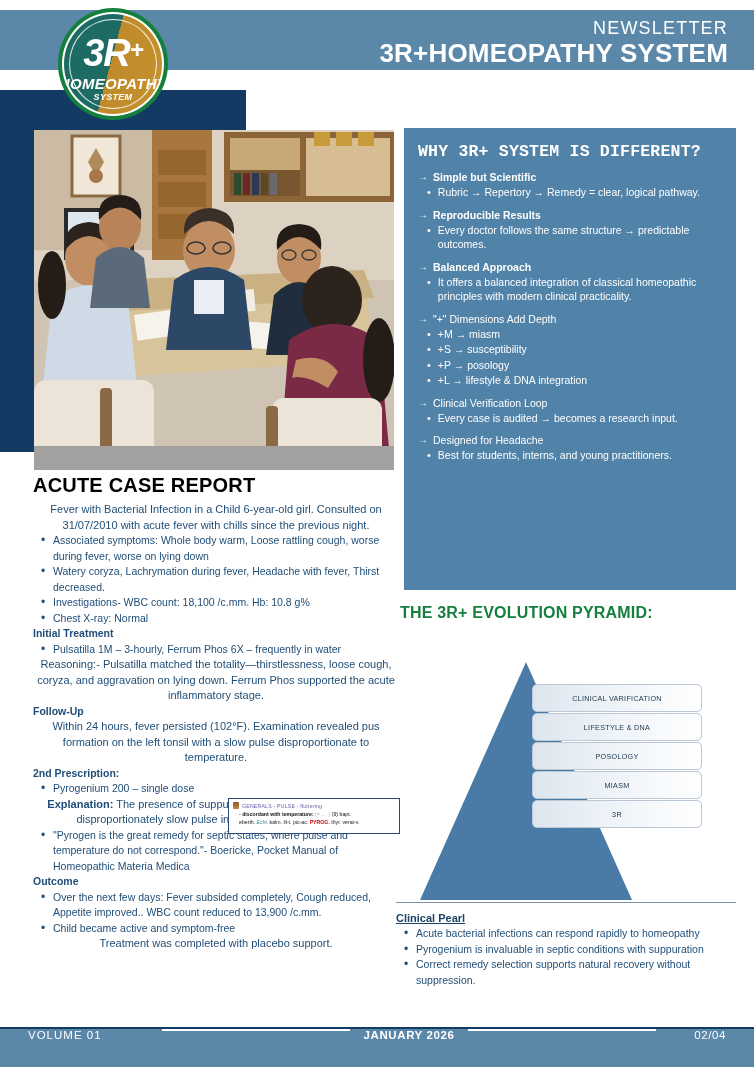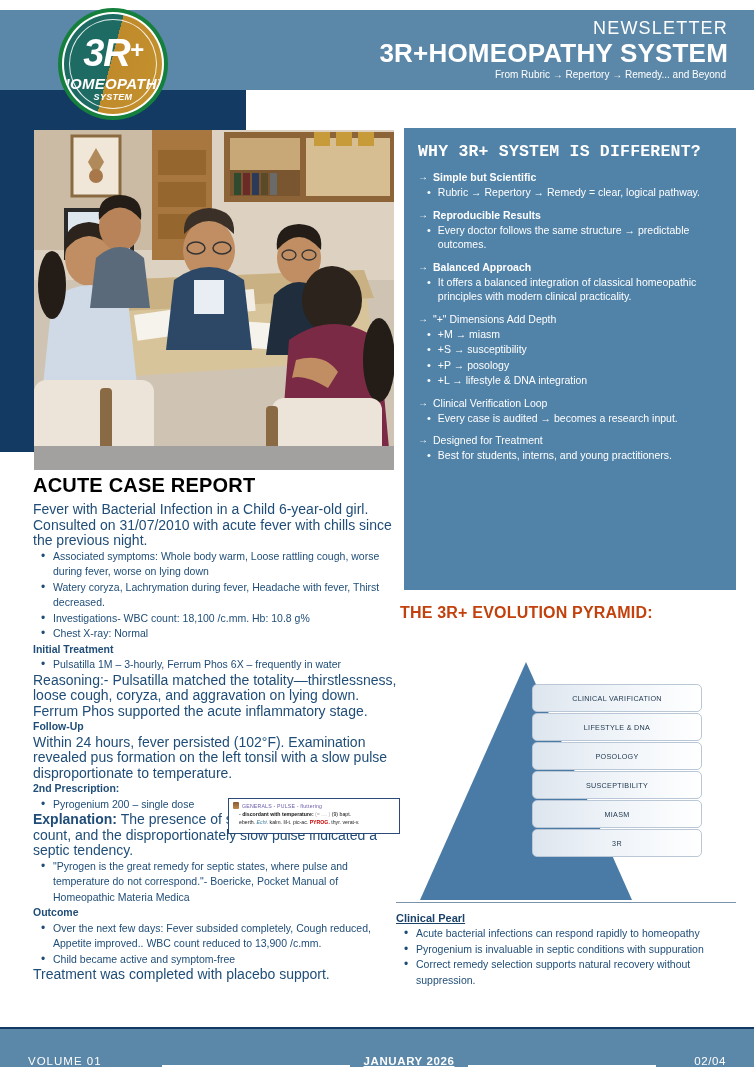--- a/index.html
+++ b/index.html
@@ -8,21 +8,21 @@
     font-family: "Liberation Sans", sans-serif;
     background: #ffffff;
     position: relative;
     overflow: hidden;
   }
 
   
   .header {
     position: absolute;
     top: 10px; left: 0;
-    width: 754px; height: 80px;
+    width: 754px; height: 60px;
     background: #5b87a8;
   }
   .header-text {
     position: absolute;
     right: 26px; top: 8px;
     text-align: right;
     color: #ffffff;
   }
   .hdr-kicker {
     font-size: 18px;
@@ -158,22 +158,23 @@
     color: #1f4d77;
   }
   .article h2 {
     color: #000000;
     font-size: 20px;
     font-weight: bold;
     letter-spacing: 0.2px;
     margin-bottom: 5px;
   }
   .art-p {
-    font-size: 14px;
+    font-size: 11px;
     line-height: 15.5px;
+    text-align: center;
   }
   .art-bold {
     font-size: 10.5px;
     font-weight: bold;
     line-height: 15.5px;
   }
   ul.art-ul { list-style: none; }
   ul.art-ul li {
     font-size: 10.5px;
     line-height: 15.5px;
@@ -230,21 +231,21 @@
   .clip-red { color: #cc0000; font-weight: bold; }
   .clip-grey { color: #a8a8a8; }
 
   
   .pyr-wrap {
     position: absolute;
     left: 400px; top: 604px;
     width: 350px; height: 300px;
   }
   .pyr-title {
-    color: #c2410c;
+    color: #15803d;
     font-size: 16px;
     font-weight: bold;
     letter-spacing: 0.2px;
     margin-bottom: 6px;
   }
   .pyr-stage { position: relative; width: 350px; height: 270px; }
   .pyr-tri {
     position: absolute;
     left: 20px; top: 34px;
     width: 0; height: 0;
@@ -306,40 +307,39 @@
   }
 
   
   .footer {
     position: absolute;
     left: 0; bottom: 0;
     width: 754px; height: 40px;
     background: #5b87a8;
     border-top: 2px solid #123a63;
     display: flex;
-    align-items: flex-end;
+    align-items: flex-start;
     color: #ffffff;
   }
   .ft-vol {
     font-size: 11.5px;
     letter-spacing: 1px;
     margin-left: 28px;
     width: 120px;
   }
   .ft-line {
     height: 1.6px;
     background: #ffffff;
     flex: 1;
     margin: 0 14px;
   }
   .ft-date {
     font-size: 11.5px;
     font-weight: bold;
     letter-spacing: 0.6px;
-    text-decoration: underline;
   }
   .ft-page {
     font-size: 11.5px;
     letter-spacing: 0.6px;
     margin-right: 28px;
     width: 56px;
     text-align: right;
   }
 </style>
 </head>
@@ -489,21 +489,21 @@
           <span>Clinical Verification Loop</span>
         </div>
         <div class="why-li">
           <span class="dot">•</span>
           <span>Every case is audited → becomes a research input.</span>
         </div>
       </div>
       <div class="why-group">
         <div class="why-head light">
           <span class="why-arrow">→</span>
-          <span>Designed for Treatment</span>
+          <span>Designed for Headache</span>
         </div>
         <div class="why-li">
           <span class="dot">•</span>
           <span>Best for students, interns, and young practitioners.</span>
         </div>
       </div>
     </div>
 </div>
 
 <div class="article">
@@ -555,21 +555,20 @@
 </div>
 
 <div class="pyr-wrap">
   <div class="pyr-title">THE 3R+ EVOLUTION PYRAMID:</div>
   <div class="pyr-stage">
     <div class="pyr-tri"></div>
     <div class="pyr-rows" id="pyramid-rows">
         <div class="pyr-row">CLINICAL VARIFICATION</div>
         <div class="pyr-row">LIFESTYLE &amp; DNA</div>
         <div class="pyr-row">POSOLOGY</div>
-        <div class="pyr-row">SUSCEPTIBILITY</div>
         <div class="pyr-row">MIASM</div>
         <div class="pyr-row">3R</div>
       </div>
   </div>
 </div>
 
 <div class="pearl">
   <div class="pearl-rule"></div>
   <h3>Clinical Pearl</h3>
   <ul class="pearl-ul" id="pearl-items">

